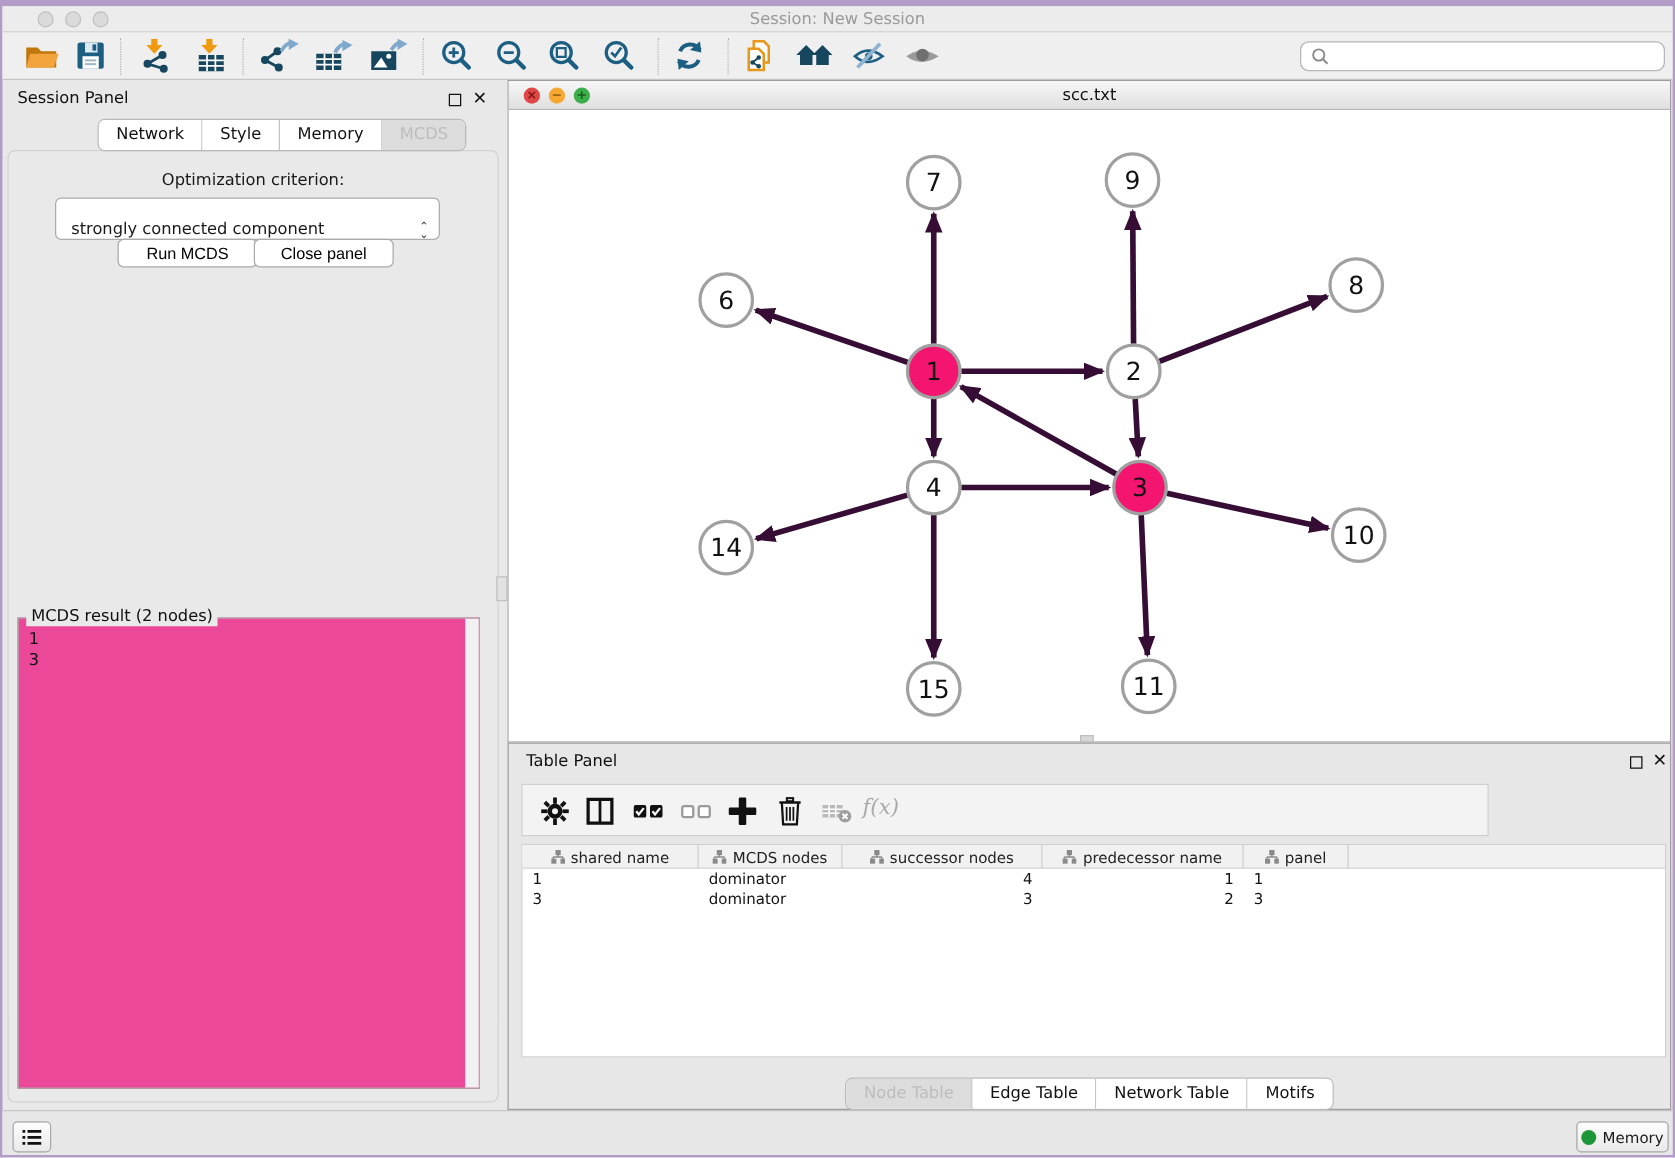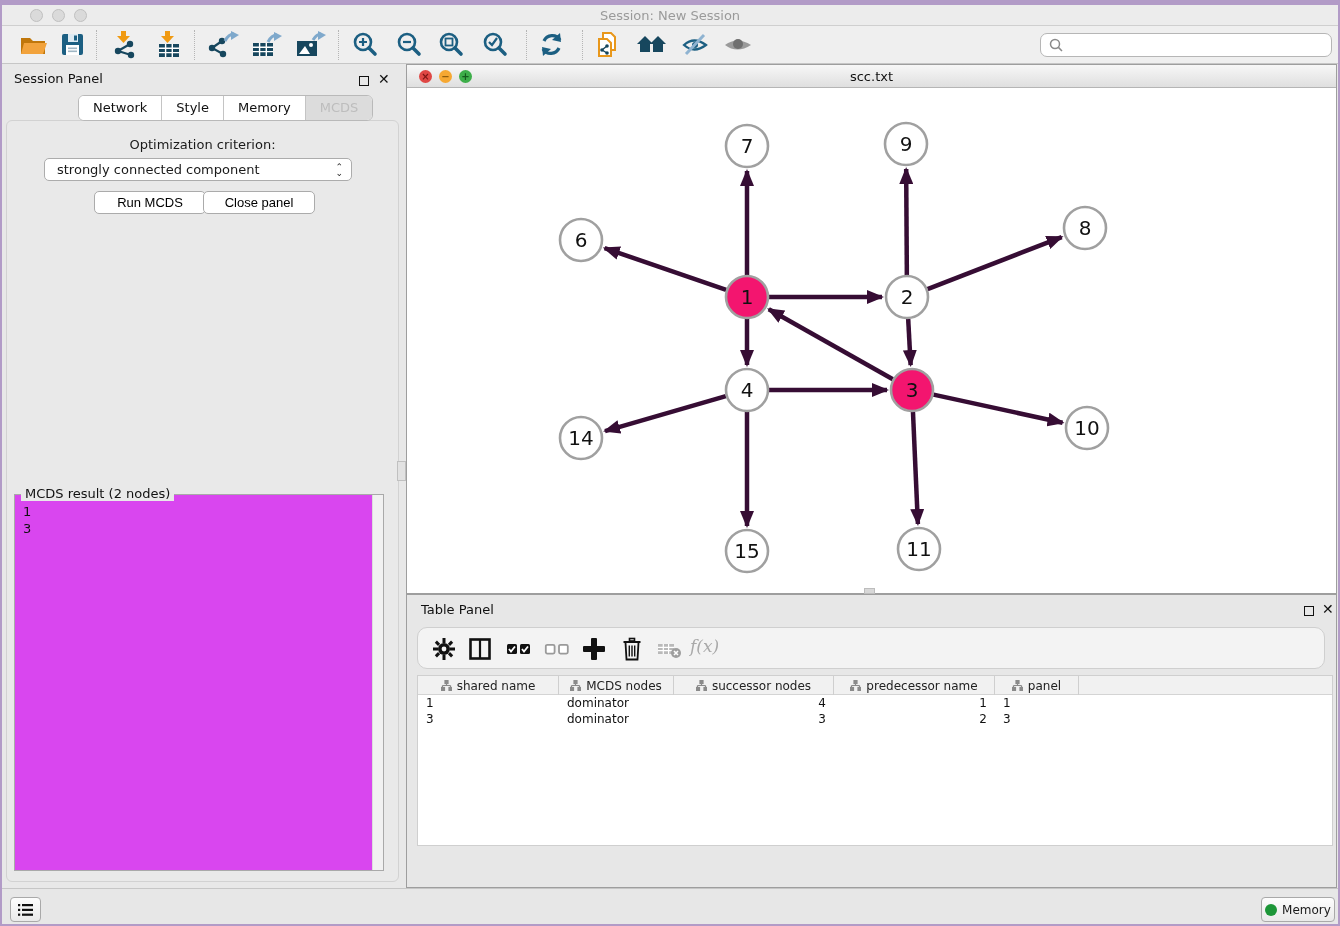--- a/index.html
+++ b/index.html
@@ -25,43 +25,43 @@
   
   .cp-title { left:14px; top:71px; font-size:13px; color:#111; }
   .win-float { width:10px; height:10px; border:1.6px solid #111; display:inline-block; }
   .win-close { font-weight:bold; font-size:14px; color:#111; line-height:12px; }
   .tabgroup { display:flex; border:1px solid #b9b9b9; border-radius:6px; overflow:hidden; background:#fff; }
   .tabgroup .tab { padding:0 14px; height:24px; line-height:24px; background:#fff; border-right:1px solid #c4c4c4; color:#111; font-size:13px; white-space:nowrap; }
   .tabgroup .tab:last-child { border-right:none;text-align:center; }
   .tabgroup .tab.sel { background:#dcdcdc; color:#bdbdbd; }
   .cp-content { left:6px; top:120px; width:393px; height:762px; background:#e9e9e9; border:1px solid #d2d2d2; border-radius:6px; }
   .opt-label { left:0; top:137px; width:405px; text-align:center; font-size:13px; }
-  .cp-select { left:44px; top:158px; width:308px; height:23px; background:#fff; border:1px solid #acacac; border-radius:5px; display:flex; align-items:center; padding:0 8px 0 12px; }
+  .cp-select { left:44px; top:158px; width:308px; height:34px; background:#fff; border:1px solid #acacac; border-radius:5px; display:flex; align-items:flex-end; padding:0 8px 0 12px; }
   .cp-select .val { flex:1; font-size:13px; }
   .stepper { display:flex; flex-direction:column; align-items:center; line-height:6px; font-size:9px; color:#222; }
   .btn { background:#fff; border:1px solid #ababab; border-radius:5px; height:23px; font-size:13px; text-align:center; line-height:21px; }
-  .fieldset { left:14px; top:494px; width:370px; height:377px; border:1px solid #a9a9a9; background:#d946ef; }
+  .fieldset { left:14px; top:494px; width:370px; height:377px; border:1px solid #a9a9a9; background:#ec4899; }
   .fieldset .legend { position:absolute; top:-9px; left:6px; background:#e9e9e9; padding:0 4px; font-size:13px; color:#111; }
   .fieldset .lines { position:absolute; left:8px; top:8px; font-size:13px; line-height:17px; color:#111; white-space:pre-line; }
   .fieldset .vtrack { position:absolute; right:0; top:0; width:11px; height:100%; background:#f1f1f1; border-left:1px solid #ddd; }
 
   .vdivider-handle { left:397px; top:461px; width:9px; height:20px; background:#e2e2e2; border:1px solid #c0c0c0; }
 
   
   .netwin { left:406px; top:64px; width:931px; height:530px; background:#fff; border:1px solid #9e9e9e; }
   .netwin .tbar { position:absolute; left:0; top:0; width:100%; height:23px; background:linear-gradient(#f7f7f7,#dfdfdf); border-bottom:1px solid #b5b5b5; }
   .netwin .tbar .title { width:100%; text-align:center; line-height:23px; font-size:13px; color:#111; }
   .light { width:13px; height:13px; border-radius:50%; top:5px; text-align:center; font-size:10px; font-weight:bold; line-height:13px; }
   .canvas { position:absolute; left:0; top:23px; width:929px; height:505px; background:#fff; }
   .hdivider-handle { left:864px; top:588px; width:11px; height:6px; background:#d8d8d8; border:1px solid #bdbdbd; }
 
   
   .tpanel { left:406px; top:594px; width:931px; height:294px; background:#e7e7e7; border:1px solid #9e9e9e; }
   .tp-title { left:14px; top:7px; font-size:13px; color:#111; }
-  .tp-toolbar { left:10px; top:32px; width:908px; height:42px; background:#f3f3f3; border:1px solid #cfcfcf; border-radius:10px; }
+  .tp-toolbar { left:10px; top:32px; width:774px; height:42px; background:#f3f3f3; border:1px solid #cfcfcf; border-radius:0; }
   .tp-icon { top:9px; width:26px; height:24px; }
   .tbl { left:10px; top:80px; width:916px; height:171px; background:#fff; border:1px solid #cfcfcf; }
   .tbl-head { display:flex; background:#f1f1f1; height:19px; border-bottom:1px solid #d4d4d4; }
   .tbl-head .hc { display:flex; align-items:center; justify-content:center; gap:5px; border-right:1px solid #cfcfcf; font-size:12px; color:#222; height:19px; }
   .tbl-row { display:flex; height:16px; font-size:12px; color:#111; }
   .tbl-row .cell { padding:0 8px; overflow:hidden; white-space:nowrap; line-height:16px; }
   .ra { text-align:right; }
   .tbl .c0{width:141px}.tbl .c1{width:115px}.tbl .c2{width:160px}.tbl .c3{width:161px}.tbl .c4{width:84px}
   .tp-tabs { top:267px; left:0; width:929px; display:flex; justify-content:center; }
 
@@ -491,20 +491,28 @@
         <div class="tbl-row">
           <div class="cell c0">3</div>
           <div class="cell c1">dominator</div>
           <div class="cell c2 ra">3</div>
           <div class="cell c3 ra">2</div>
           <div class="cell c4">3</div>
         </div>
       </div>
   </div>
 
+  <div class="abs tp-tabs">
+    <span class="tabgroup">
+      <span class="tab sel">Node Table</span>
+      <span class="tab">Edge Table</span>
+      <span class="tab">Network Table</span>
+      <span class="tab">Motifs</span>
+    </span>
+  </div>
 </div>
 
 <div class="abs statusbar">
   <span class="abs sb-btn" style="left:8px; width:31px">
     <svg width="17" height="16" viewBox="0 0 17 16">
         <g fill="#111">
           <rect x="1" y="2" width="2.2" height="2.2"></rect>
           <rect x="5" y="2" width="11" height="2.2"></rect>
           <rect x="1" y="6.8" width="2.2" height="2.2"></rect>
           <rect x="5" y="6.8" width="11" height="2.2"></rect>

